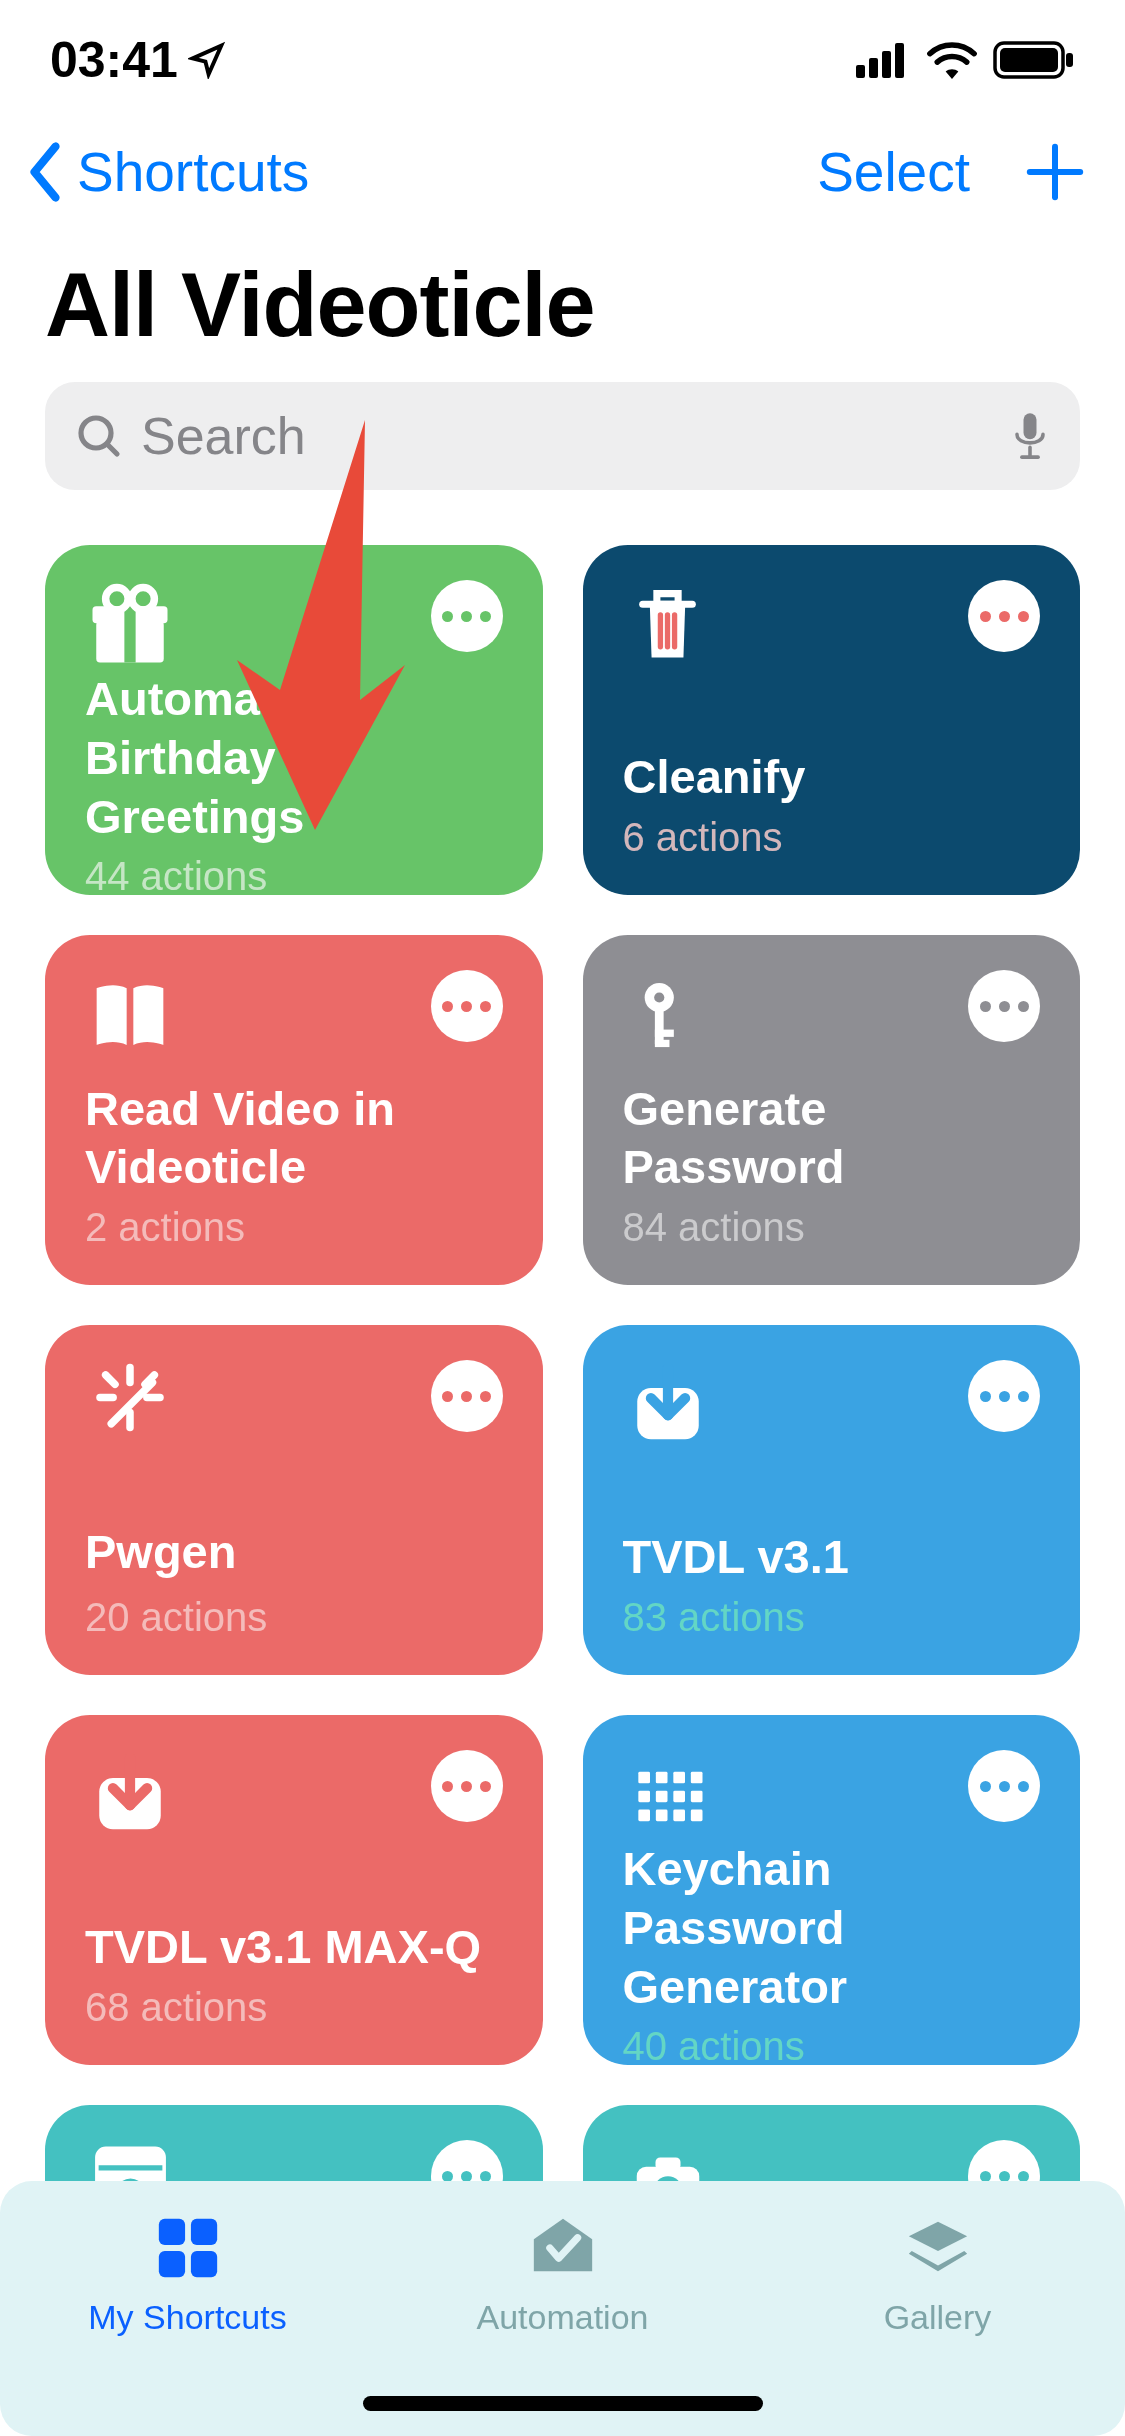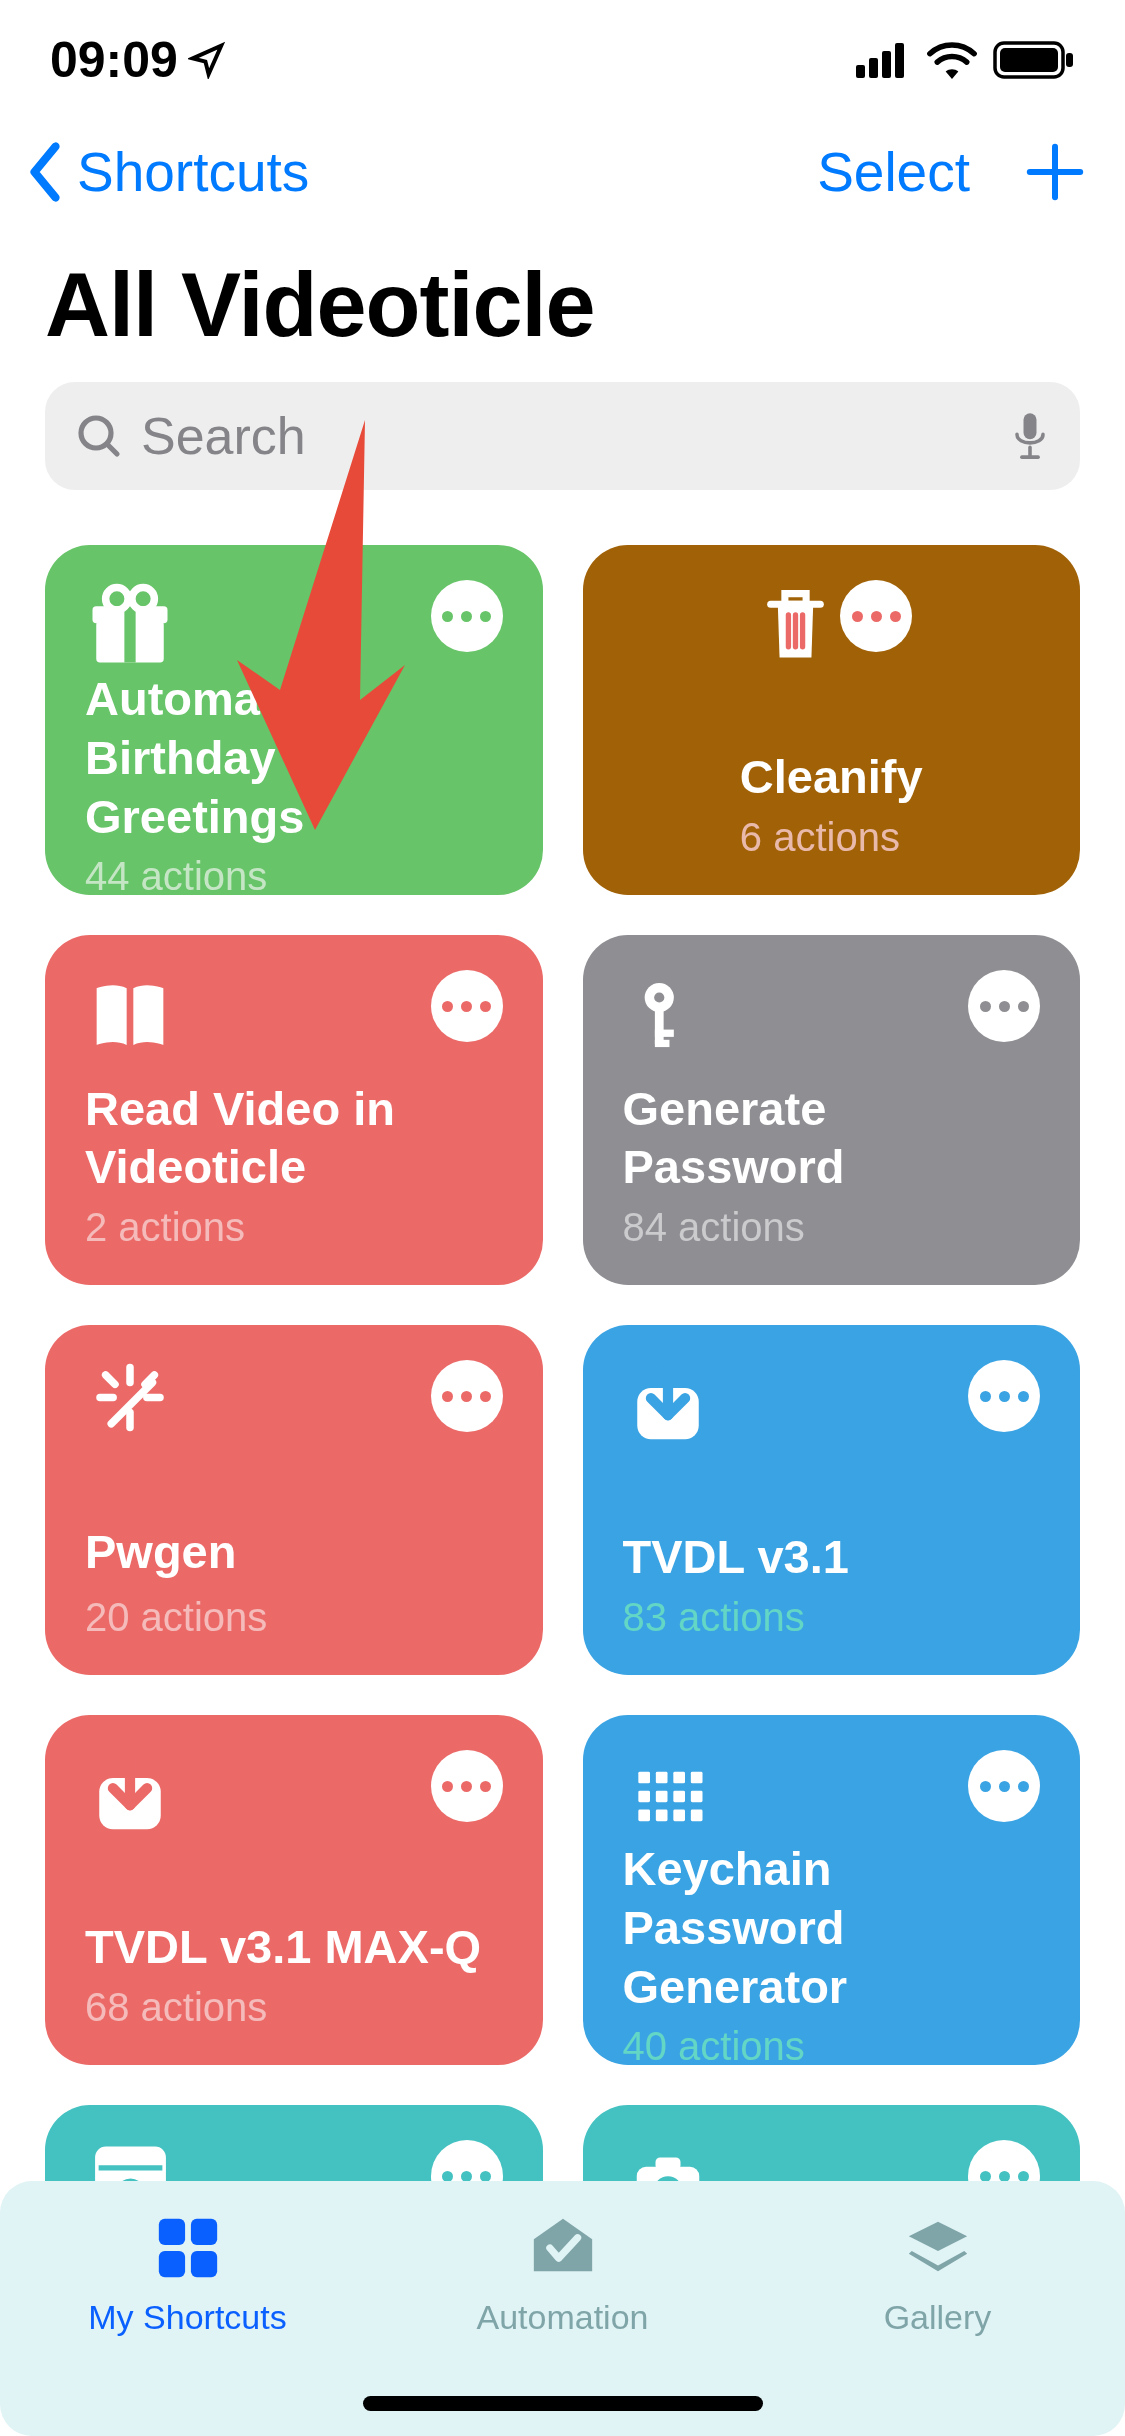--- a/index.html
+++ b/index.html
@@ -33,21 +33,21 @@
   .tab-inactive { color: #7fa5a8; }
   .home-indicator { position: absolute; bottom: 25px; left: 50%; transform: translateX(-50%); width: 400px; height: 15px; background: #000; border-radius: 10px; }
   .arrow-annotation { position: absolute; left: 225px; top: 290px; pointer-events: none; z-index: 10; }
   .content-scroll { height: 2061px; overflow: hidden; position: relative; }
 </style>
 </head>
 <body>
 
 <div class="status-bar">
   <div class="status-time">
-    <span>09:09</span>
+    <span>03:41</span>
     <svg width="38" height="38" viewBox="0 0 24 24" fill="none" stroke="#000" stroke-width="2.5">
         <path d="M3 11 L21 3 L13 21 L11 13 Z"></path>
       </svg>
   </div>
   <div class="status-right">
     <svg width="55" height="35" viewBox="0 0 55 35">
         <rect x="0" y="22" width="9" height="13" rx="2" fill="#000"></rect>
         <rect x="13" y="15" width="9" height="20" rx="2" fill="#000"></rect>
         <rect x="26" y="8" width="9" height="27" rx="2" fill="#000"></rect>
         <rect x="39" y="0" width="9" height="35" rx="2" fill="#000"></rect>
@@ -115,21 +115,21 @@
             <div class="dot" style="background: rgb(103, 196, 104);"></div>
             <div class="dot" style="background: rgb(103, 196, 104);"></div>
             <div class="dot" style="background: rgb(103, 196, 104);"></div>
           </div>
         </div>
         <div class="card-bottom">
           <div class="card-title">Automated Birthday Greetings</div>
           <div class="card-sub" style="color: rgb(214, 236, 214);">44 actions</div>
         </div>
       </div>
-      <div class="card" style="background: #a16207; align-items: center;">
+      <div class="card" style="background: #0c4a6e;">
         <div class="card-top">
           <div class="card-icon">
             <svg viewBox="0 0 48 48" width="85" height="85" fill="none" stroke="#fff" stroke-width="4" stroke-linecap="round">
               <path d="M10 12 L38 12"></path>
               <path d="M14 12 L15 42 L33 42 L34 12" fill="#fff" stroke="none"></path>
               <path d="M18 6 L30 6 L30 12 L18 12 Z" fill="none"></path>
               <line x1="20" y1="18" x2="20" y2="36" stroke="#eb6a68" stroke-width="3"></line>
               <line x1="24" y1="18" x2="24" y2="36" stroke="#eb6a68" stroke-width="3"></line>
               <line x1="28" y1="18" x2="28" y2="36" stroke="#eb6a68" stroke-width="3"></line>
             </svg>

